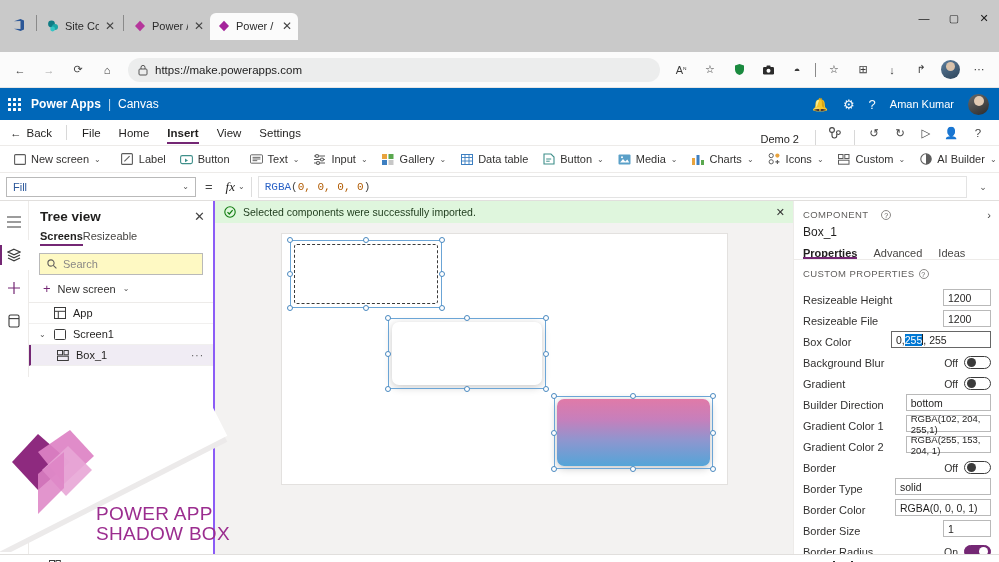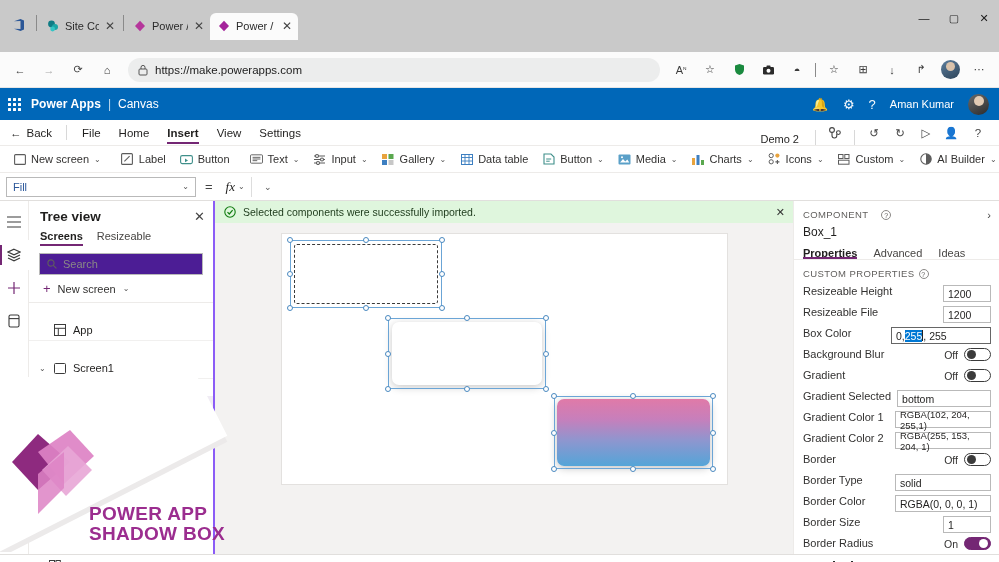--- a/index.html
+++ b/index.html
@@ -231,44 +231,43 @@
     background: #fff;
     border-right: 2px solid #8b5cf6;
     display: flex; flex-direction: column;
   }
   .tv-head {
     display: flex; align-items: center;
     padding: 8px 8px 6px 11px;
   }
   .tv-title { font-size: 13.5px; font-weight: bold; color: #201f1e; }
   .tv-close { margin-left: auto; font-size: 13px; color: #444; line-height: 1; }
-  .tv-tabs { display: flex; gap: 14px; padding: 0 11px; font-size: 11px; }
+  .tv-tabs { display: flex; padding: 0 11px; font-size: 11px; }
   .tv-tab { padding-bottom: 4px; position: relative; color: #484644; }
   .tv-tab.active { font-weight: bold; color: #201f1e; }
   .tv-tab.active::after {
     content:''; position:absolute; left:0; right:0; bottom:0; height:2px; background:#742774;
   }
   .tv-search-wrap { padding: 7px 10px 4px 10px; }
   .tv-search {
-    height: 22px; border: 1px solid #b9b9b9; background:#4c1d95;
+    height: 22px; border: 1px solid #b9b9b9; background:#fef9c3;
     display: flex; align-items: center; gap: 6px; padding: 0 7px;
     font-size: 11px; color: #8a8886;
   }
   .tv-newscreen {
     display: flex; align-items: center; gap: 7px;
     padding: 3px 14px 7px 14px;
     font-size: 11px; color: #323130;
     border-bottom: 1px solid #edebe9;
   }
   .tv-plus { color: #742774; font-size: 13px; line-height: 1; }
   .tv-row {
     display: flex; align-items: center; gap: 7px;
     height: 21px; padding-left: 14px; font-size: 11px;
     border-bottom: 1px solid #f1f0ef;
-    margin-top: 17px;
   }
   .tv-row.lvl1 { padding-left: 10px; }
   .tv-row.lvl2 { padding-left: 28px; }
   .tv-row.selected { background: #f0ecf4; border-left: 2px solid #742774; padding-left: 26px; }
   .tv-chev { font-size: 8px; color: #555; width: 8px; }
   .tv-dots { margin-left: auto; margin-right: 9px; color: #555; letter-spacing: 1px; font-size: 10px; }
 
   
   .canvas-area {
     flex: 1;
@@ -341,22 +340,22 @@
   .wm-wedge2 {
     position: absolute; left: -40px; bottom: -26px;
     width: 300px; height: 230px;
     background: #eceaea;
     transform: rotate(-27deg);
     transform-origin: left bottom;
     z-index: -1;
   }
   .wm-content { position: absolute; left: 8px; bottom: 24px; }
   .wm-text {
-    position: absolute; left: 89px; bottom: 8px;
-    font-weight: bold; font-size: 19px; line-height: 20px;
+    position: absolute; left: 96px; bottom: 8px;
+    font-weight: normal; font-size: 19px; line-height: 20px;
     color: #9b2d8f; letter-spacing: .3px;
   }
 
   
   .proppane {
     width: 206px;
     background: #fff;
     border-left: 1px solid #edebe9;
     display: flex; flex-direction: column;
     font-size: 11px;
@@ -381,23 +380,23 @@
     display: flex; align-items: center; gap: 4px;
   }
   .qmark {
     width: 10px; height: 10px; border-radius: 50%;
     border: 1px solid #8a8886; color: #605e5c;
     font-size: 7px; line-height: 9px; text-align: center;
     display: inline-block;
   }
   .pp-rows { overflow: hidden; }
   .pp-row {
-    display: flex; align-items: flex-start;
+    display: flex; align-items: flex-end;
     height: 21px; padding: 0 8px 0 9px;
-    gap: 6px;
+    gap: 22px;
   }
   .pp-label { color: #323130; flex: 1; white-space: nowrap; }
   .pp-input {
     width: 96px; height: 17px;
     border: 1px solid #b9b9b9; background: #fff;
     display: flex; align-items: center; padding: 0 4px;
     font-size: 10.5px; color: #201f1e;
   }
   .pp-input.narrow { width: 48px; }
   .pp-input.focused { border: 1px solid #666; width: 100px; }
@@ -720,20 +719,26 @@
 <div class="pa-formulabar">
   <div class="prop-select">
     <span>Fill</span>
     <span class="chev">⌄</span>
   </div>
   <span class="eq-sign">=</span>
   <div class="fx-box">
     <span class="fx">fx</span>
     <span class="chev">⌄</span>
   </div>
+  <div class="formula-input">
+    <span class="fml-fn">RGBA</span>
+      <span class="fml-pun">(</span>
+      <span class="fml-num">0, 0, 0, 0</span>
+      <span class="fml-pun">)</span>
+  </div>
   <div class="fb-chev-right">⌄</div>
 </div>
 
 <div class="pa-main">
 
   <div class="rail">
     <div class="rail-btn">
       <svg width="14" height="12" viewBox="0 0 14 12">
           <path d="M0 1h14M0 6h14M0 11h14" stroke="#3b3b3b" stroke-width="1.2"></path>
         </svg>
@@ -914,21 +919,21 @@
       <div class="pp-row">
         <span class="pp-label">Gradient</span>
         <span class="toggle-wrap">
           <span class="toggle-state">Off</span>
           <span class="toggle">
               <i></i>
             </span>
         </span>
       </div>
       <div class="pp-row">
-        <span class="pp-label">Gradient Selected</span>
+        <span class="pp-label">Builder Direction</span>
         <span class="pp-input">bottom</span>
       </div>
       <div class="pp-row">
         <span class="pp-label">Gradient Color 1</span>
         <span class="pp-input" style="font-size:9.5px">RGBA(102, 204, 255,1)</span>
       </div>
       <div class="pp-row">
         <span class="pp-label">Gradient Color 2</span>
         <span class="pp-input" style="font-size:9.5px">RGBA(255, 153, 204, 1)</span>
       </div>

